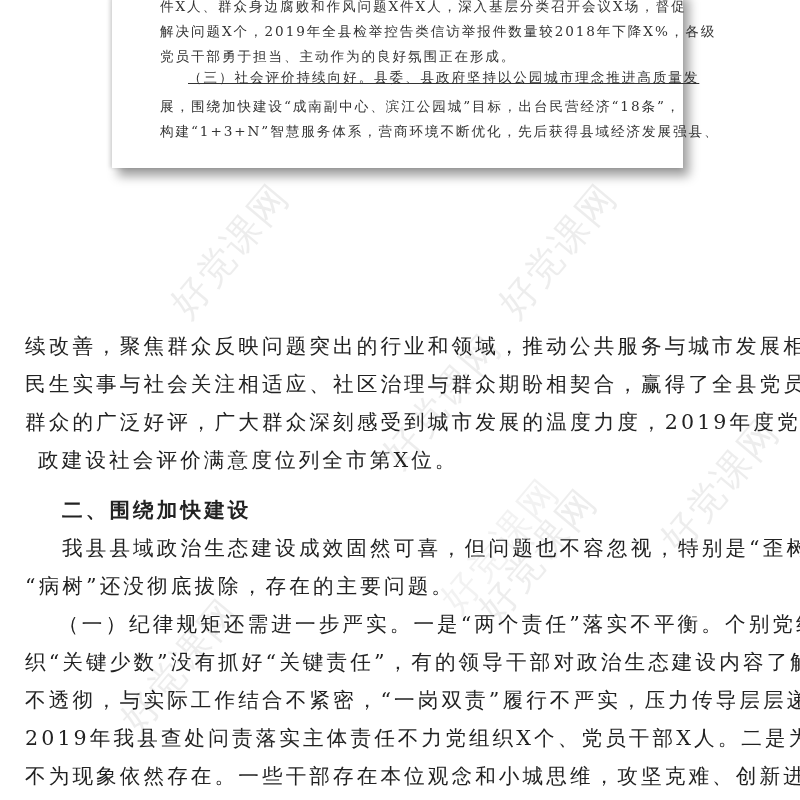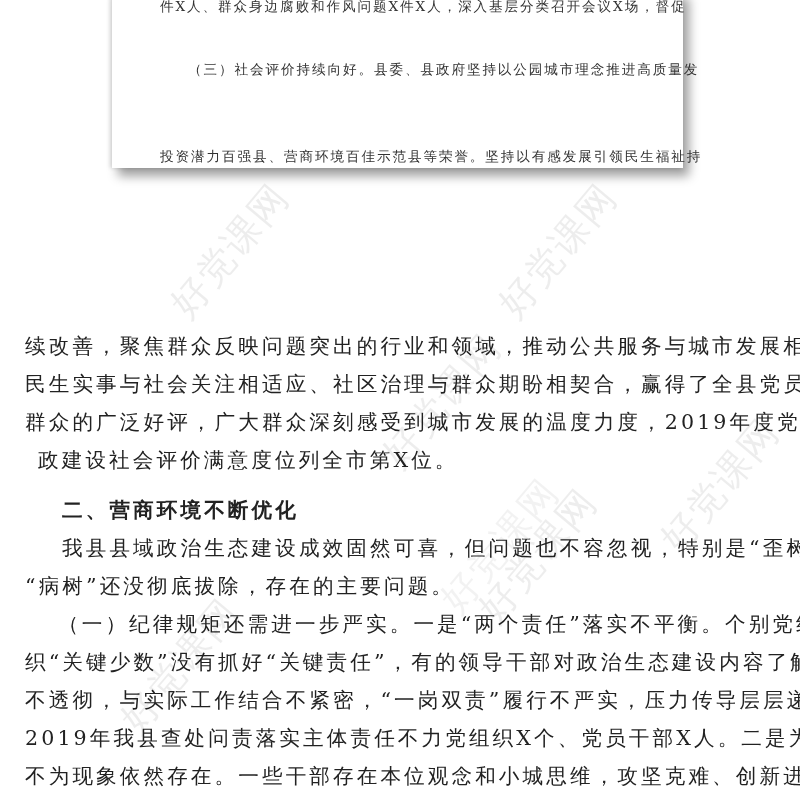--- a/index.html
+++ b/index.html
@@ -38,30 +38,33 @@
 
 <div class="wm" style="left:150px; top:225px;">好党课网</div>
 <div class="wm" style="left:478px; top:225px;">好党课网</div>
 <div class="wm" style="left:362px; top:375px;">好党课网</div>
 <div class="wm" style="left:458px; top:530px;">好党课网</div>
 <div class="wm" style="left:100px; top:640px;">好党课网</div>
 <div class="wm" style="left:640px; top:460px;">好党课网</div>
 
 <div class="card">
   <div class="card-line" style="top:8px;">件X人、群众身边腐败和作风问题X件X人，深入基层分类召开会议X场，督促</div>
-  <div class="card-line indent" style="top:71px;">（三）社会评价持续向好。县委、县政府坚持以公园城市理念推进高质量发</div>
-  <div class="card-line" style="top:158px;">投资潜力百强县、营商环境百佳示范县等荣誉。坚持以有感发展引领民生福祉持</div>
+  <div class="card-line" style="top:33px;">解决问题X个，2019年全县检举控告类信访举报件数量较2018年下降X%，各级</div>
+  <div class="card-line" style="top:58px;">党员干部勇于担当、主动作为的良好氛围正在形成。</div>
+  <div class="card-line indent" style="top:79px;text-decoration:underline;">（三）社会评价持续向好。县委、县政府坚持以公园城市理念推进高质量发</div>
+  <div class="card-line" style="top:108px;">展，围绕加快建设“成南副中心、滨江公园城”目标，出台民营经济“18条”，</div>
+  <div class="card-line" style="top:133px;">构建“1+3+N”智慧服务体系，营商环境不断优化，先后获得县域经济发展强县、</div>
 </div>
 
 <div>
   <div class="body-line" style="top:334px;">续改善，聚焦群众反映问题突出的行业和领域，推动公共服务与城市发展相匹配、</div>
   <div class="body-line" style="top:372px;">民生实事与社会关注相适应、社区治理与群众期盼相契合，赢得了全县党员干部</div>
   <div class="body-line" style="top:410px;">群众的广泛好评，广大群众深刻感受到城市发展的温度力度，2019年度党风廉</div>
   <div class="body-line" style="top:448px;margin-left:13px;">政建设社会评价满意度位列全市第X位。</div>
-  <div class="body-line heading" style="top:498px;">二、营商环境不断优化</div>
+  <div class="body-line heading" style="top:498px;">二、围绕加快建设</div>
   <div class="body-line indent" style="top:536px;">我县县域政治生态建设成效固然可喜，但问题也不容忽视，特别是“歪树”</div>
   <div class="body-line" style="top:574px;">“病树”还没彻底拔除，存在的主要问题。</div>
   <div class="body-line indent" style="top:612px; left:58px;">（一）纪律规矩还需进一步严实。一是“两个责任”落实不平衡。个别党组</div>
   <div class="body-line" style="top:650px;">织“关键少数”没有抓好“关键责任”，有的领导干部对政治生态建设内容了解</div>
   <div class="body-line" style="top:688px;">不透彻，与实际工作结合不紧密，“一岗双责”履行不严实，压力传导层层递减。</div>
   <div class="body-line" style="top:726px;">2019年我县查处问责落实主体责任不力党组织X个、党员干部X人。二是为官</div>
   <div class="body-line" style="top:764px;">不为现象依然存在。一些干部存在本位观念和小城思维，攻坚克难、创新进取的</div>
 </div>
 
 <div class="wm front" style="left:420px; top:520px;">好党课网</div>

